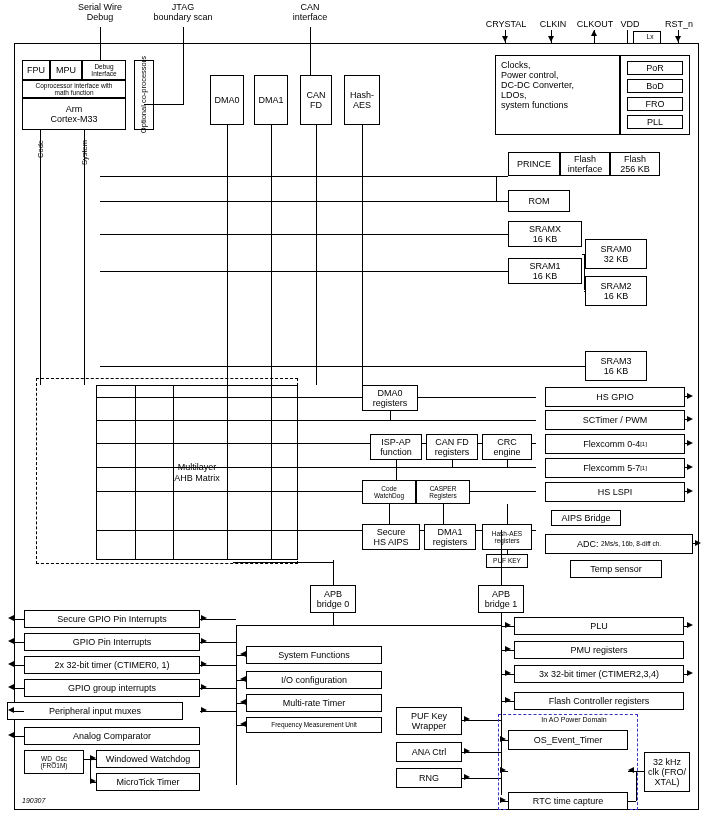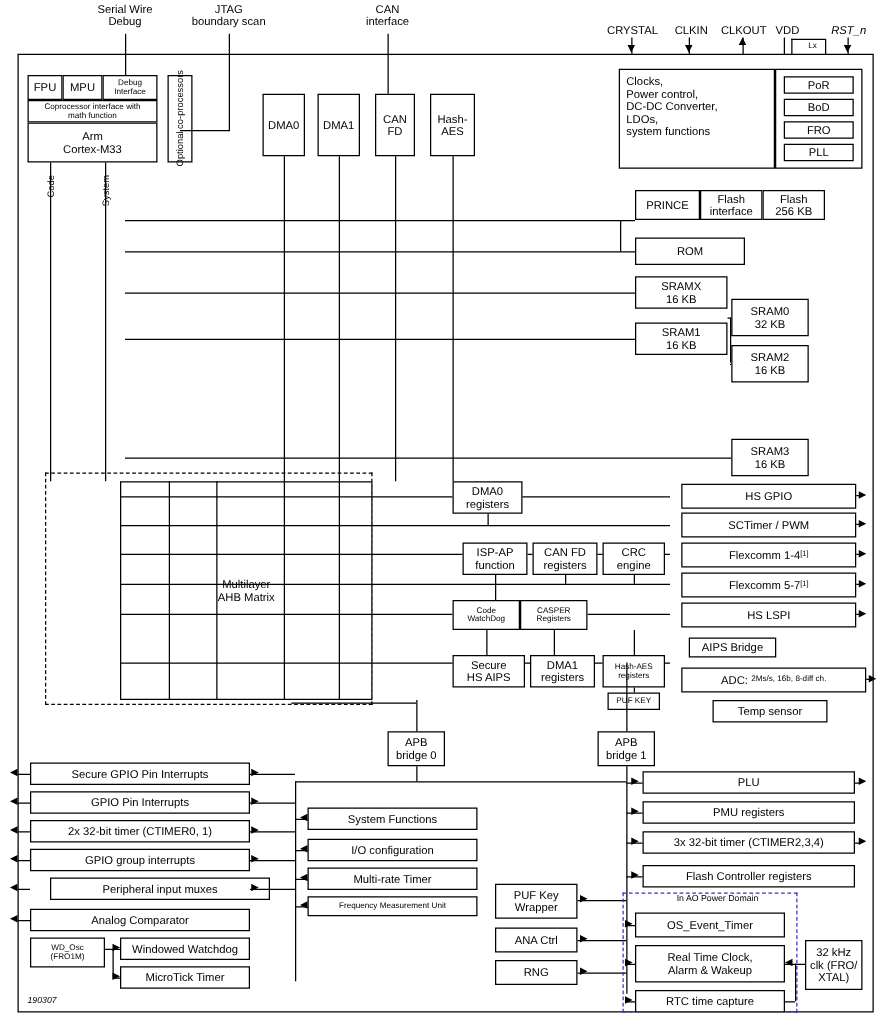--- a/index.html
+++ b/index.html
@@ -31,21 +31,21 @@
 
 <div id="root">
 
   <div class="lbl" style="left:62px;top:2px;width:76px;">Serial Wire<br>Debug</div>
   <div class="lbl" style="left:140px;top:2px;width:86px;">JTAG<br>boundary scan</div>
   <div class="lbl" style="left:275px;top:2px;width:70px;">CAN<br>interface</div>
   <div class="lbl" style="left:480px;top:19px;width:52px;">CRYSTAL</div>
   <div class="lbl" style="left:534px;top:19px;width:38px;">CLKIN</div>
   <div class="lbl" style="left:572px;top:19px;width:46px;">CLKOUT</div>
   <div class="lbl" style="left:615px;top:19px;width:30px;">VDD</div>
-  <div class="lbl" style="left:659px;top:19px;width:40px;font-style:italic;">RST_n</div>
+  <div class="lbl" style="left:659px;top:19px;width:40px;">RST_n</div>
   <div class="lbl xs" style="left:640px;top:33px;width:20px;">Lx</div>
 
   <div class="line v" style="left:100px;top:27px;height:17px;"></div>
   <div class="line v" style="left:183px;top:27px;height:17px;"></div>
   <div class="line v" style="left:310px;top:27px;height:17px;"></div>
   <div class="line v" style="left:505px;top:30px;height:14px;"></div>
   <div class="line v" style="left:551px;top:30px;height:14px;"></div>
   <div class="line v" style="left:594px;top:30px;height:14px;"></div>
   <div class="line v" style="left:627px;top:30px;height:14px;"></div>
   <div class="line v" style="left:678px;top:30px;height:14px;"></div>
@@ -104,21 +104,21 @@
 Power control,
 DC-DC Converter,
 LDOs,
 system functions</div>
 
   <div class="box" style="left:508px;top:152px;width:52px;height:24px;">PRINCE</div>
   <div class="box" style="left:560px;top:152px;width:50px;height:24px;white-space:pre-line;">Flash
 interface</div>
   <div class="box" style="left:610px;top:152px;width:50px;height:24px;white-space:pre-line;">Flash
 256 KB</div>
-  <div class="box" style="left:508px;top:190px;width:88px;height:22px;">ROM</div>
+  <div class="box" style="left:508px;top:190px;width:62px;height:22px;">ROM</div>
   <div class="box" style="left:508px;top:221px;width:74px;height:26px;white-space:pre-line;">SRAMX
 16 KB</div>
   <div class="box" style="left:585px;top:239px;width:62px;height:30px;white-space:pre-line;">SRAM0
 32 KB</div>
   <div class="box" style="left:508px;top:258px;width:74px;height:26px;white-space:pre-line;">SRAM1
 16 KB</div>
   <div class="box" style="left:585px;top:276px;width:62px;height:30px;white-space:pre-line;">SRAM2
 16 KB</div>
   <div class="box" style="left:585px;top:351px;width:62px;height:30px;white-space:pre-line;">SRAM3
 16 KB</div>
@@ -165,21 +165,21 @@
 HS AIPS</div>
   <div class="box" style="left:424px;top:524px;width:52px;height:26px;white-space:pre-line;">DMA1
 registers</div>
   <div class="box xs" style="left:482px;top:524px;width:50px;height:26px;white-space:pre-line;">Hash-AES
 registers</div>
   <div class="box xs" style="left:486px;top:554px;width:42px;height:14px;">PUF KEY</div>
 
   <div class="box" style="left:545px;top:387px;width:140px;height:20px;">HS GPIO</div>
   <div class="box" style="left:545px;top:410px;width:140px;height:20px;">SCTimer / PWM</div>
   <div class="box" style="left:545px;top:434px;width:140px;height:20px;">
-    <span>Flexcomm 1-4</span>
+    <span>Flexcomm 0-4</span>
       <span class="sub">[1]</span>
   </div>
   <div class="box" style="left:545px;top:458px;width:140px;height:20px;">
     <span>Flexcomm 5-7</span>
       <span class="sub">[1]</span>
   </div>
   <div class="box" style="left:545px;top:482px;width:140px;height:20px;">HS LSPI</div>
   <div class="box" style="left:551px;top:510px;width:70px;height:16px;">AIPS Bridge</div>
   <div class="box" style="left:545px;top:534px;width:148px;height:20px;">
     <span style="font-size:9px;">ADC:</span>&nbsp;<span class="xs">2Ms/s, 16b, 8-diff ch.</span>
@@ -209,21 +209,21 @@
   <div class="line v" style="left:333px;top:613px;height:12px;"></div>
   <div class="line v" style="left:501px;top:613px;height:12px;"></div>
   <div class="line h" style="left:236px;top:625px;width:265px;"></div>
   <div class="line v" style="left:236px;top:625px;height:160px;"></div>
   <div class="line v" style="left:501px;top:625px;height:170px;"></div>
 
   <div class="box" style="left:24px;top:633px;width:176px;height:18px;">GPIO Pin Interrupts</div>
   <div class="box" style="left:24px;top:610px;width:176px;height:18px;">Secure GPIO Pin Interrupts</div>
   <div class="box" style="left:24px;top:656px;width:176px;height:18px;">2x 32-bit timer (CTIMER0, 1)</div>
   <div class="box" style="left:24px;top:679px;width:176px;height:18px;">GPIO group interrupts</div>
-  <div class="box" style="left:40px;top:702px;width:176px;height:18px;">Peripheral input muxes</div>
+  <div class="box" style="left:7px;top:702px;width:176px;height:18px;">Peripheral input muxes</div>
   <div class="box" style="left:24px;top:727px;width:176px;height:18px;">Analog Comparator</div>
   <div class="box xs" style="left:24px;top:750px;width:60px;height:24px;white-space:pre-line;">WD_Osc
 (FRO1M)</div>
   <div class="box" style="left:96px;top:750px;width:104px;height:18px;">Windowed Watchdog</div>
   <div class="box" style="left:96px;top:773px;width:104px;height:18px;">MicroTick Timer</div>
 
   <div class="arrow ar-l" style="left:8px;top:615px;"></div>
   <div class="arrow ar-l" style="left:8px;top:638px;"></div>
   <div class="arrow ar-l" style="left:8px;top:661px;"></div>
   <div class="arrow ar-l" style="left:8px;top:684px;"></div>
@@ -278,22 +278,20 @@
   <div class="line h" style="left:462px;top:778px;width:39px;"></div>
 
   <div class="box" style="left:514px;top:617px;width:170px;height:18px;">PLU</div>
   <div class="box" style="left:514px;top:641px;width:170px;height:18px;">PMU registers</div>
   <div class="box" style="left:514px;top:665px;width:170px;height:18px;">3x 32-bit timer (CTIMER2,3,4)</div>
   <div class="box" style="left:514px;top:692px;width:170px;height:18px;">Flash Controller registers</div>
 
   <div class="dashblue" style="left:498px;top:714px;width:140px;height:96px;"></div>
   <div class="note" style="left:524px;top:716px;width:100px;text-align:center;font-style:normal;">In AO Power Domain</div>
   <div class="box" style="left:508px;top:730px;width:120px;height:20px;">OS_Event_Timer</div>
-  <div class="box" style="left:508px;top:756px;width:120px;height:30px;white-space:pre-line;">Real Time Clock,
-Alarm &amp; Wakeup</div>
   <div class="box" style="left:508px;top:792px;width:120px;height:18px;">RTC time capture</div>
   <div class="box" style="left:644px;top:752px;width:46px;height:40px;white-space:pre-line;">32 kHz
 clk (FRO/
 XTAL)</div>
 
   <div class="arrow ar-r" style="left:505px;top:622px;"></div>
   <div class="arrow ar-r" style="left:505px;top:646px;"></div>
   <div class="arrow ar-r" style="left:505px;top:670px;"></div>
   <div class="arrow ar-r" style="left:505px;top:697px;"></div>
   <div class="arrow ar-r" style="left:500px;top:736px;"></div>

